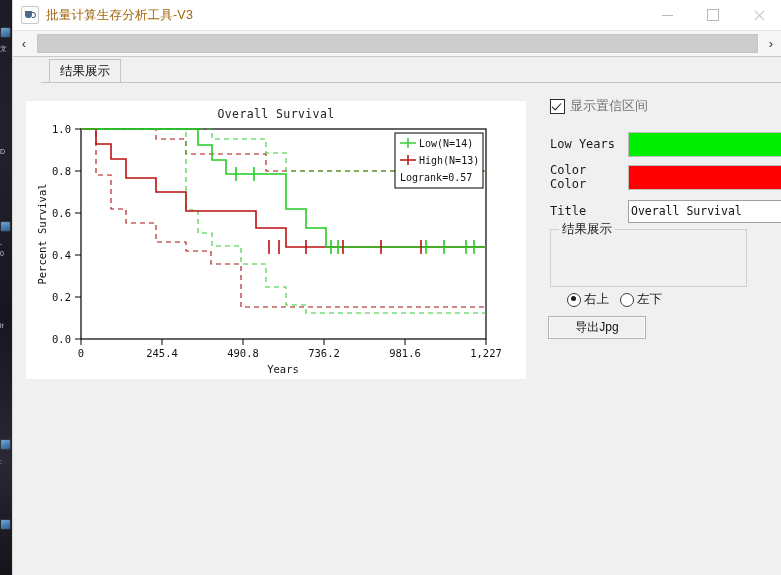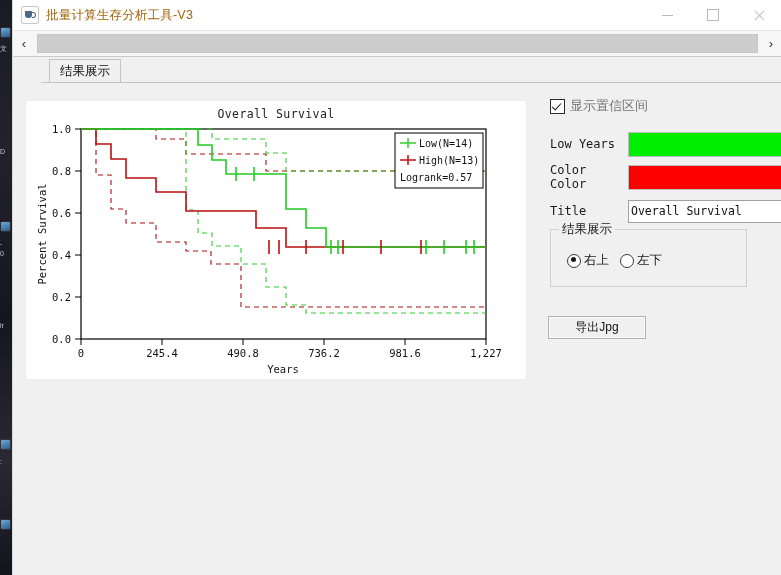--- a/index.html
+++ b/index.html
@@ -146,21 +146,21 @@
 
   .groupbox{
     position:absolute;left:10px;top:146px;width:195px;height:56px;
     border:1px solid #cfcfcf;
   }
   .group-title{
     position:absolute;left:8px;top:-9px;background:#f0f0f0;padding:0 3px;
     font-size:12.5px;color:#1a1a1a;
   }
   .radio-row{position:absolute;left:16px;top:22px;display:flex;align-items:center;gap:11px;}
-  .radio-item{display:flex;align-items:center;}
+  .radio-item{display:flex;align-items:center;margin-top:39px;}
   .radio{
     width:12px;height:12px;border:1px solid #3a3a3a;border-radius:50%;
     background:#fff;position:relative;margin-right:3px;flex:0 0 auto;
   }
   .radio.sel:after{
     content:"";position:absolute;left:2.5px;top:2.5px;width:5px;height:5px;
     border-radius:50%;background:#1a1a1a;
   }
   .radio-label{font-size:12.5px;color:#1a1a1a;}
 

